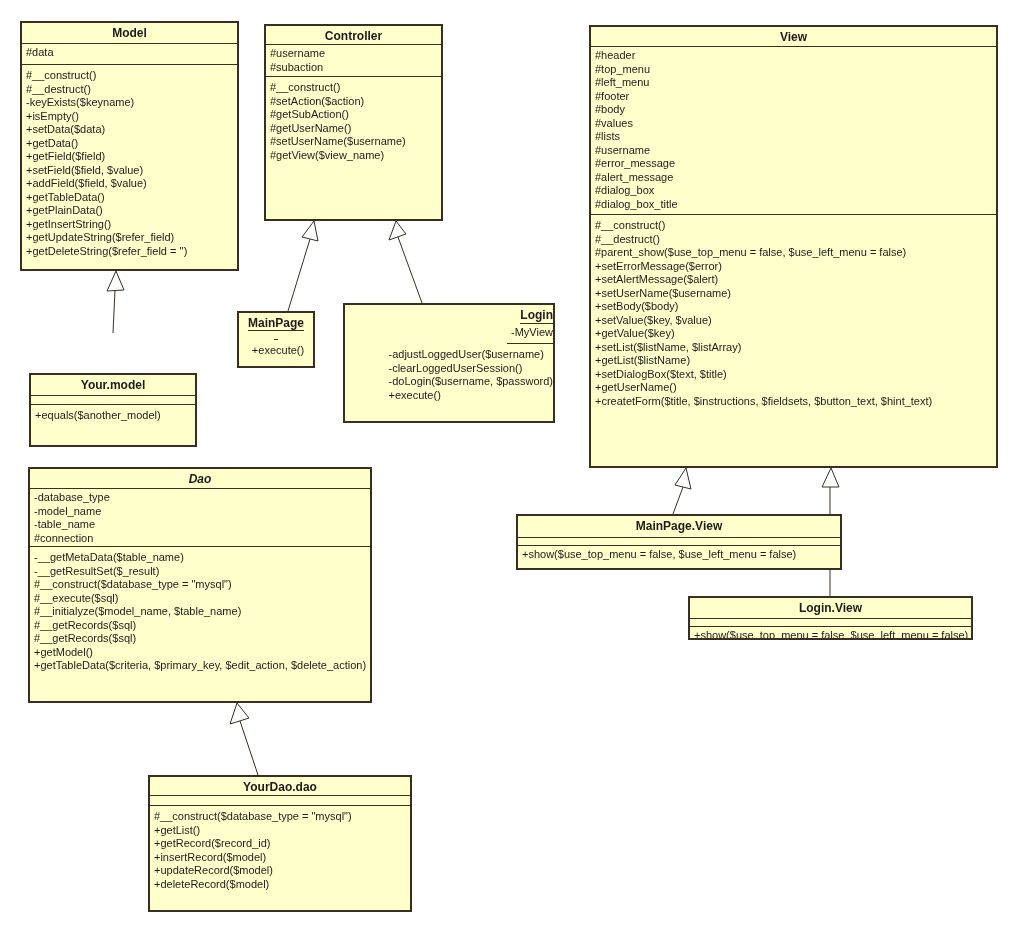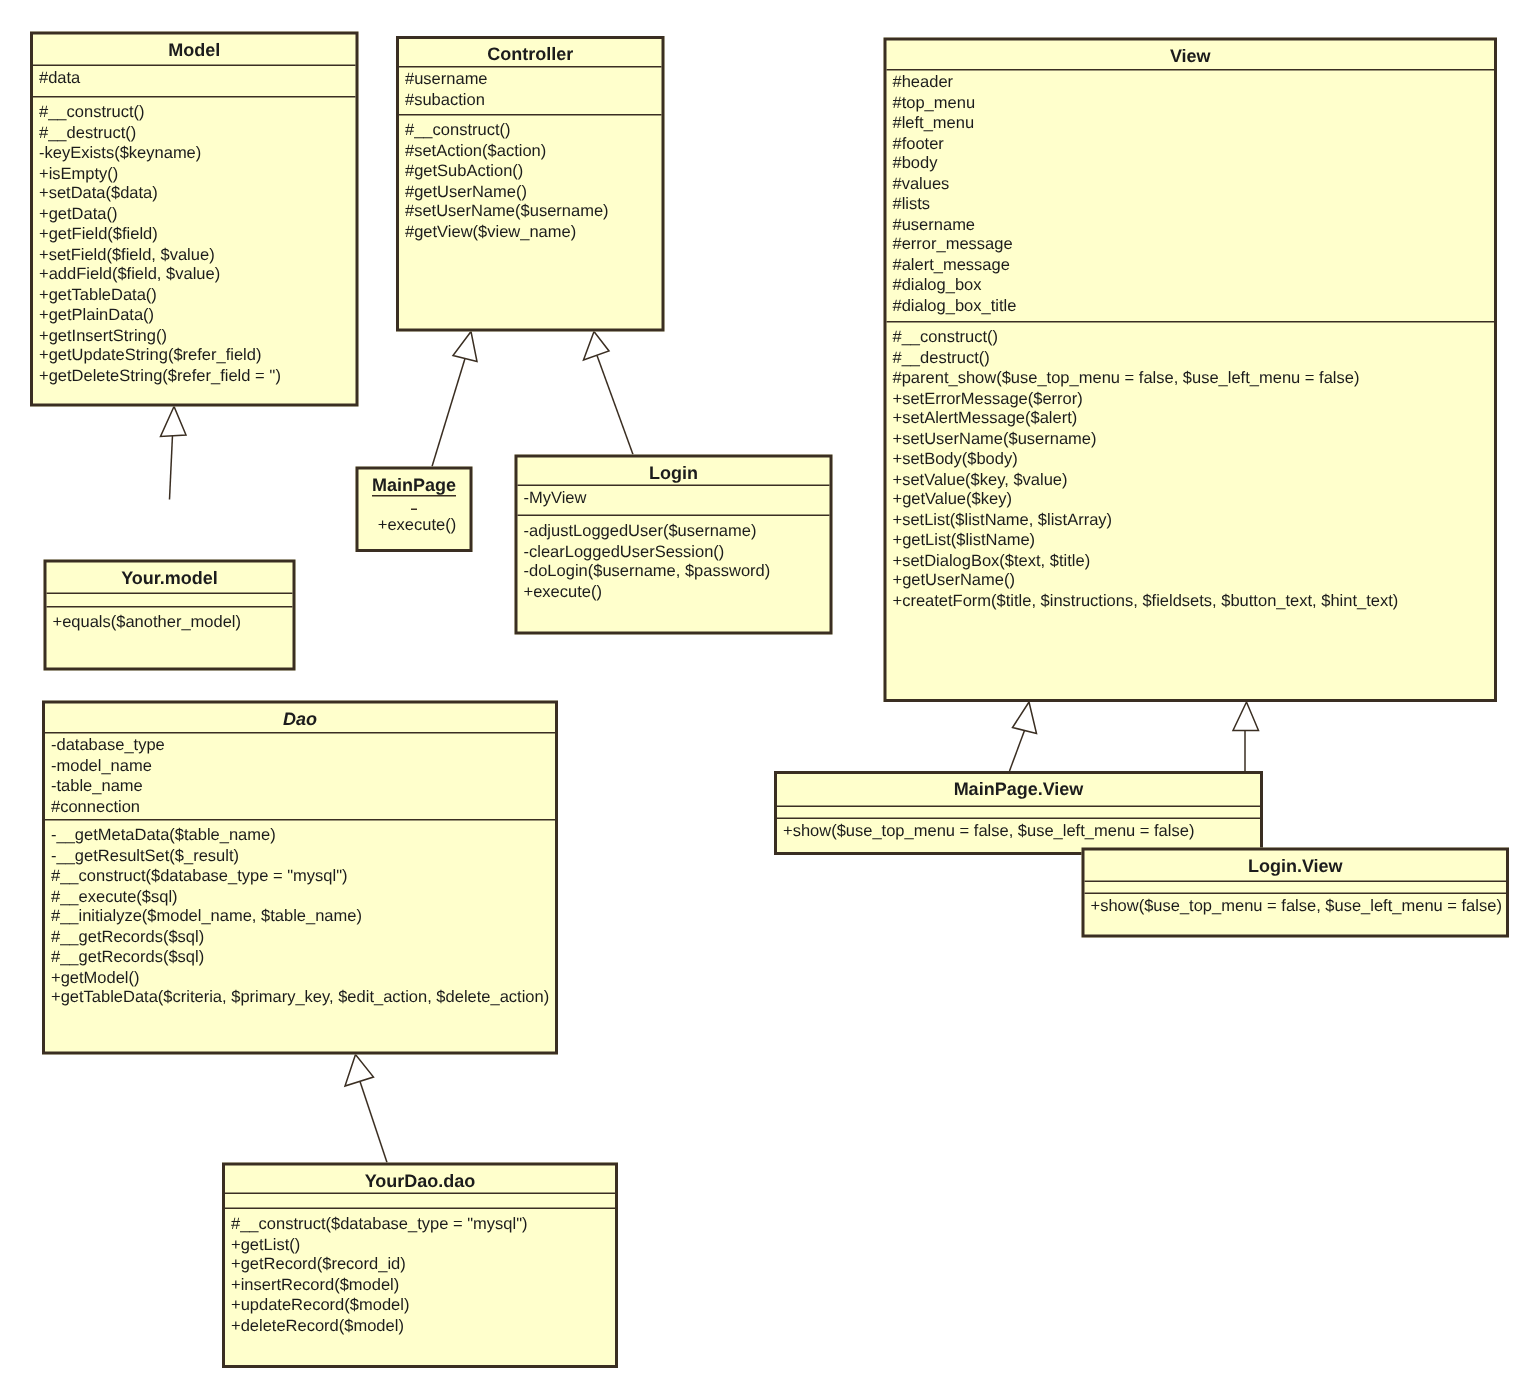--- a/index.html
+++ b/index.html
@@ -167,21 +167,21 @@
 </div>
 
 <div class="uml-class" style="left:237px;top:311px;width:78px;height:57px;align-items:center;">
   <div class="uml-title" style="height:18px;">MainPage</div>
   <div class="uml-attrs" style="height:9px;"></div>
   <div class="uml-methods">
       <div class="member">+execute()</div>
     </div>
 </div>
 
-<div class="uml-class" style="left:343px;top:303px;width:212px;height:120px;">
+<div class="uml-class" style="left:343px;top:303px;width:212px;height:120px;align-items:flex-end;">
   <div class="uml-title" style="height:19px;">Login</div>
   <div class="uml-attrs" style="height:20px;">
       <div class="member">-MyView</div>
     </div>
   <div class="uml-methods">
       <div class="member">-adjustLoggedUser($username)</div>
       <div class="member">-clearLoggedUserSession()</div>
       <div class="member">-doLogin($username, $password)</div>
       <div class="member">+execute()</div>
     </div>
@@ -222,19 +222,19 @@
 </div>
 
 <div class="uml-class" style="left:516px;top:514px;width:326px;height:56px;">
   <div class="uml-title" style="height:22px;">MainPage.View</div>
   <div class="uml-attrs" style="height:8px;"></div>
   <div class="uml-methods" style="padding-top:2px;">
       <div class="member">+show($use_top_menu = false, $use_left_menu = false)</div>
     </div>
 </div>
 
-<div class="uml-class" style="left:688px;top:565px;width:285px;height:60px;margin-left:33px;">
+<div class="uml-class" style="left:688px;top:596px;width:285px;height:44px;">
   <div class="uml-title" style="height:21px;">Login.View</div>
   <div class="uml-attrs" style="height:8px;"></div>
   <div class="uml-methods" style="padding-top:2px;">
       <div class="member">+show($use_top_menu = false, $use_left_menu = false)</div>
     </div>
 </div>
 
 </body></html>

